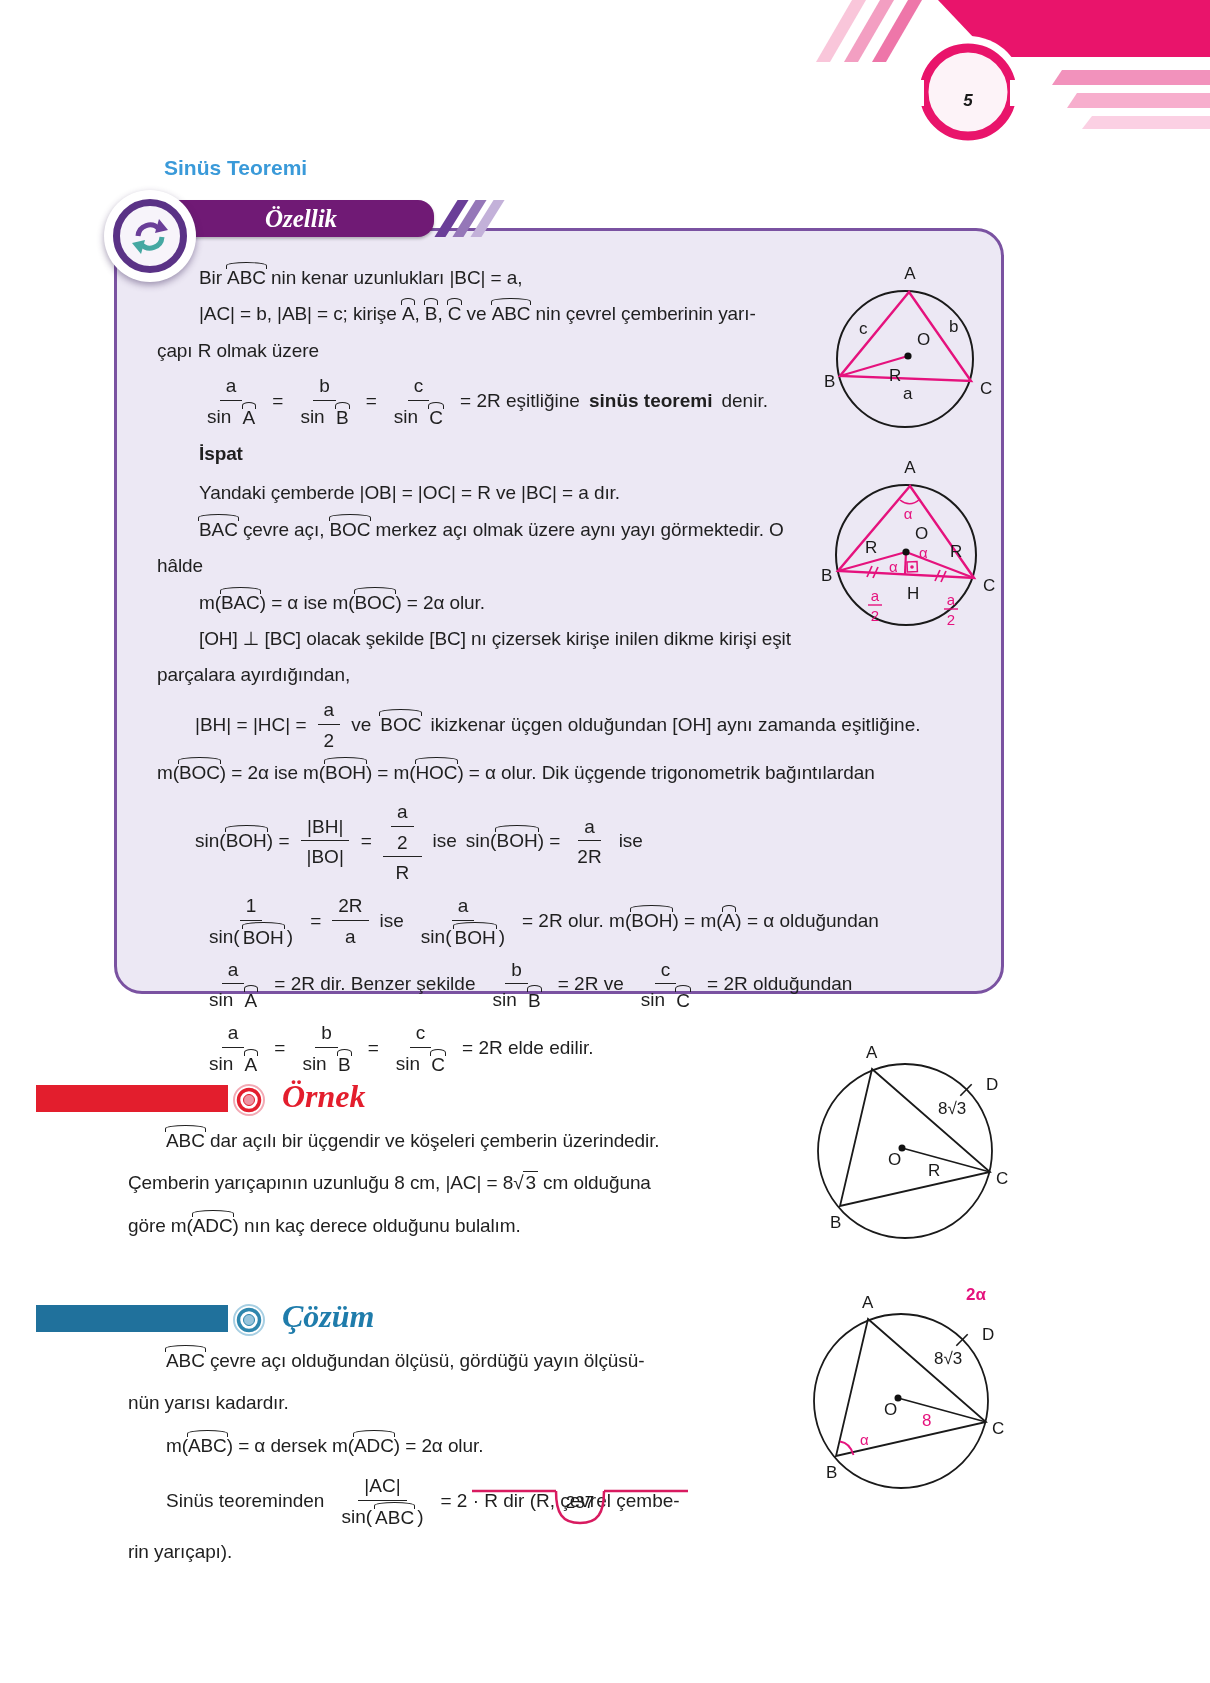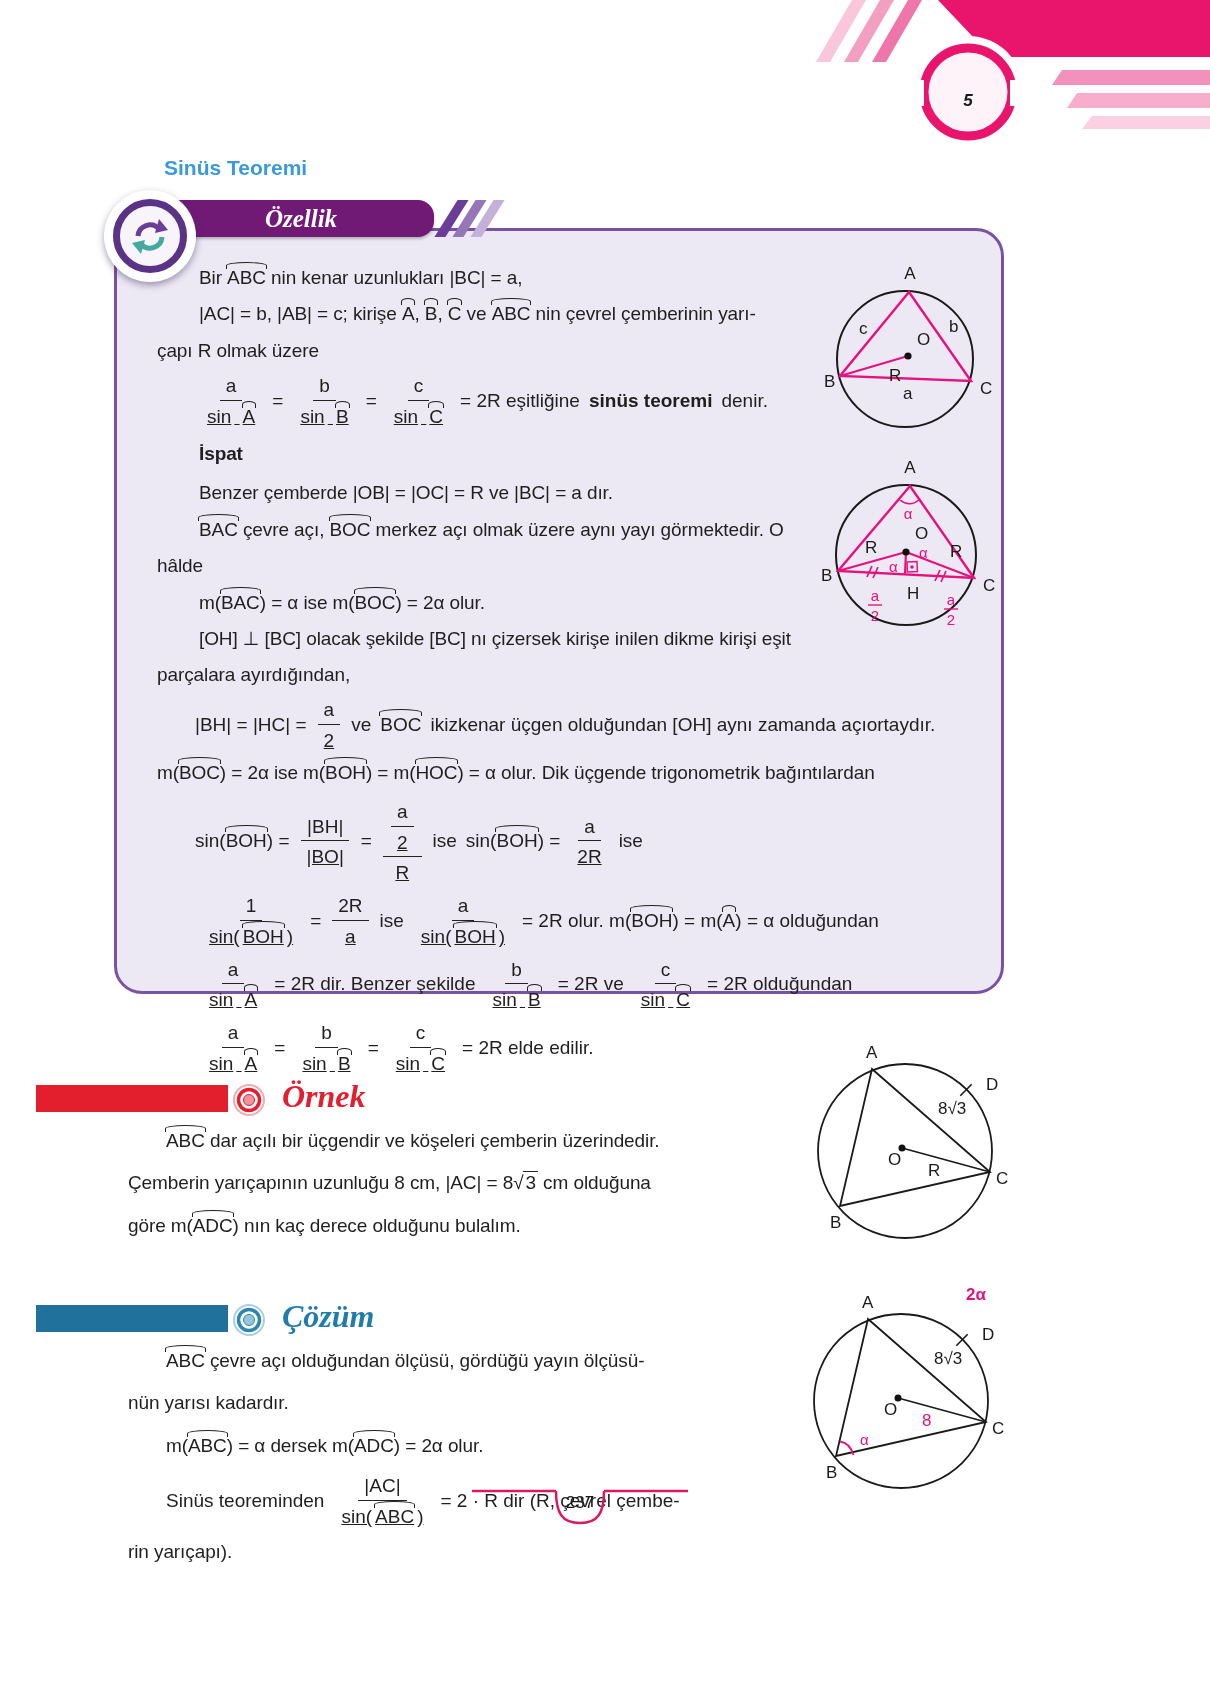--- a/index.html
+++ b/index.html
@@ -36,21 +36,21 @@
   .ind38{padding-left:38px;}
   .bold{font-weight:bold;}
 
   
   .arc{position:relative;display:inline-block;line-height:1.15;}
   .arc::before{content:"";position:absolute;left:-1px;right:-1px;top:-5px;height:6px;
      border:1.5px solid currentColor;border-bottom:none;border-radius:100% 100% 0 0;}
   .frac{display:inline-flex;flex-direction:column;align-items:center;vertical-align:middle;
      text-align:center;line-height:1.25;margin:0 2px;}
   .frac .num{padding:1px 6px 2px;border-bottom:1.6px solid #222;display:flex;align-items:flex-end;justify-content:center;gap:3px;}
-  .frac .den{padding:4px 6px 0;display:flex;align-items:center;justify-content:center;gap:3px;text-decoration:underline;}
+  .frac .den{padding:4px 6px 0;display:flex;align-items:flex-end;justify-content:center;gap:3px;}
   .eqrow{display:flex;align-items:center;gap:9px;font-size:19px;white-space:nowrap;}
   .rad{border-top:1.6px solid #222;padding:0 2px;}
 
   
   .d1{position:absolute;right:8px;top:30px;}
   .d2{position:absolute;right:4px;top:222px;}
   svg text{font-family:"Liberation Sans",sans-serif;font-size:17px;fill:#1a1a1a;}
   svg text.pk{fill:#e5127d;}
   svg text.sm{font-size:15px;}
 
@@ -125,36 +125,36 @@
             <span class="num">c</span>
             <span class="den"><span>sin</span>&nbsp;<span class="arc">C</span></span>
           </span>
         <span>= 2R eşitliğine</span>
           <b>sinüs teoremi</b>
           <span>denir.</span>
       </div>
 
       <p class="ln ind bold" style="margin-bottom:10px;">İspat</p>
 
-      <p class="ln ind">Benzer çemberde |OB| = |OC| = R ve |BC| = a dır.</p>
+      <p class="ln ind">Yandaki çemberde |OB| = |OC| = R ve |BC| = a dır.</p>
       <p class="ln ind"><span class="arc">BAC</span><span> çevre açı, </span><span class="arc">BOC</span><span> merkez açı olmak üzere aynı yayı görmektedir. O</span></p>
       <p class="ln">hâlde</p>
       <p class="ln ind"><span>m(</span><span class="arc">BAC</span><span>) = α ise m(</span><span class="arc">BOC</span><span>) = 2α olur.</span></p>
       <p class="ln ind">[OH] ⊥ [BC] olacak şekilde [BC] nı çizersek kirişe inilen dikme kirişi eşit</p>
       <p class="ln">parçalara ayırdığından,</p>
 
       <div class="eqrow" style="margin:6px 0 6px 38px;">
         <span>|BH| = |HC| =</span>
         <span class="frac">
             <span class="num">a</span>
             <span class="den">2</span>
           </span>
         <span>ve</span>
           <span class="arc">BOC</span>
-          <span>ikizkenar üçgen olduğundan [OH] aynı zamanda açıortaydır.</span>
+          <span>ikizkenar üçgen olduğundan [OH] aynı zamanda eşitliğine.</span>
       </div>
 
       <p class="ln"><span>m(</span><span class="arc">BOC</span><span>) = 2α ise m(</span><span class="arc">BOH</span><span>) = m(</span><span class="arc">HOC</span><span>) = α olur. Dik üçgende trigonometrik bağıntılardan</span></p>
 
       <div class="eqrow" style="margin:10px 0 8px 38px;">
         <span><span>sin(</span><span class="arc">BOH</span><span>) =</span></span>
         <span class="frac">
             <span class="num">|BH|</span>
             <span class="den">|BO|</span>
           </span>

